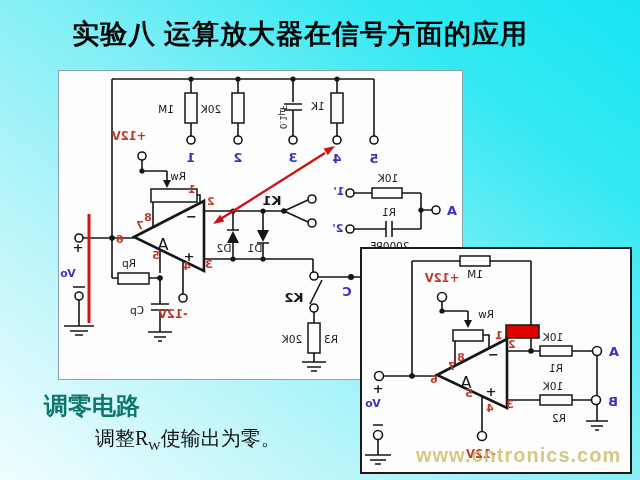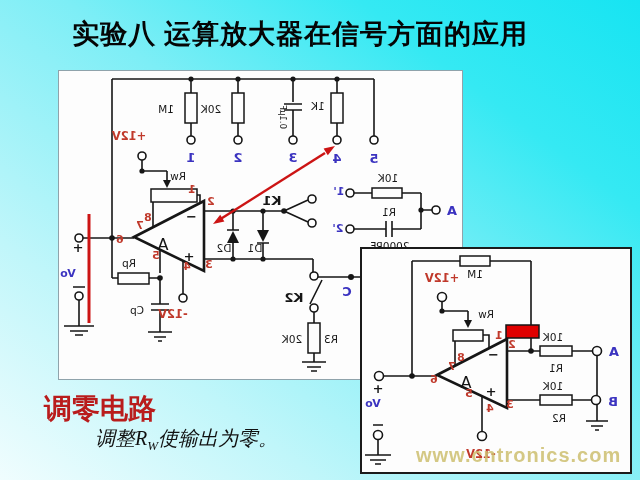--- a/index.html
+++ b/index.html
@@ -9,24 +9,24 @@
     background:linear-gradient(to top right,#f0fdfe 0%,#c0f6fa 25%,#7deef6 55%,#35e9f3 78%,#17e4f2 100%);
   }
   .title{
     position:absolute;left:0;top:16px;width:600px;text-align:center;
     font-size:27px;font-weight:bold;color:#050505;letter-spacing:1px;
   }
   .panel{position:absolute;background:#fdfdfd;}
   .panel-main{left:58px;top:70px;width:403px;height:308px;border:1px solid #8fa3ab;}
   .panel-inset{left:360px;top:247px;width:268px;height:223px;border:2px solid #1b1b1b;z-index:3;}
   .caption-heading{
-    position:absolute;left:44px;top:390px;font-size:28px;font-weight:bold;color:#b91c1c;
+    position:absolute;left:44px;top:390px;font-size:24px;font-weight:bold;color:#0f766e;
   }
   .caption-detail{
-    position:absolute;left:95px;top:425px;font-size:20px;color:#111;font-style:italic;
+    position:absolute;left:95px;top:425px;font-size:20px;color:#111;
   }
   .caption-detail sub{font-size:13px;}
   .watermark{
     position:absolute;left:416px;top:444px;z-index:9;
     font-family:"Liberation Sans",sans-serif;
     font-size:20px;letter-spacing:1px;color:rgba(205,190,110,0.85);font-weight:bold;
   }
   svg{display:block;}
   
   text{font-family:"DejaVu Sans",sans-serif;}

